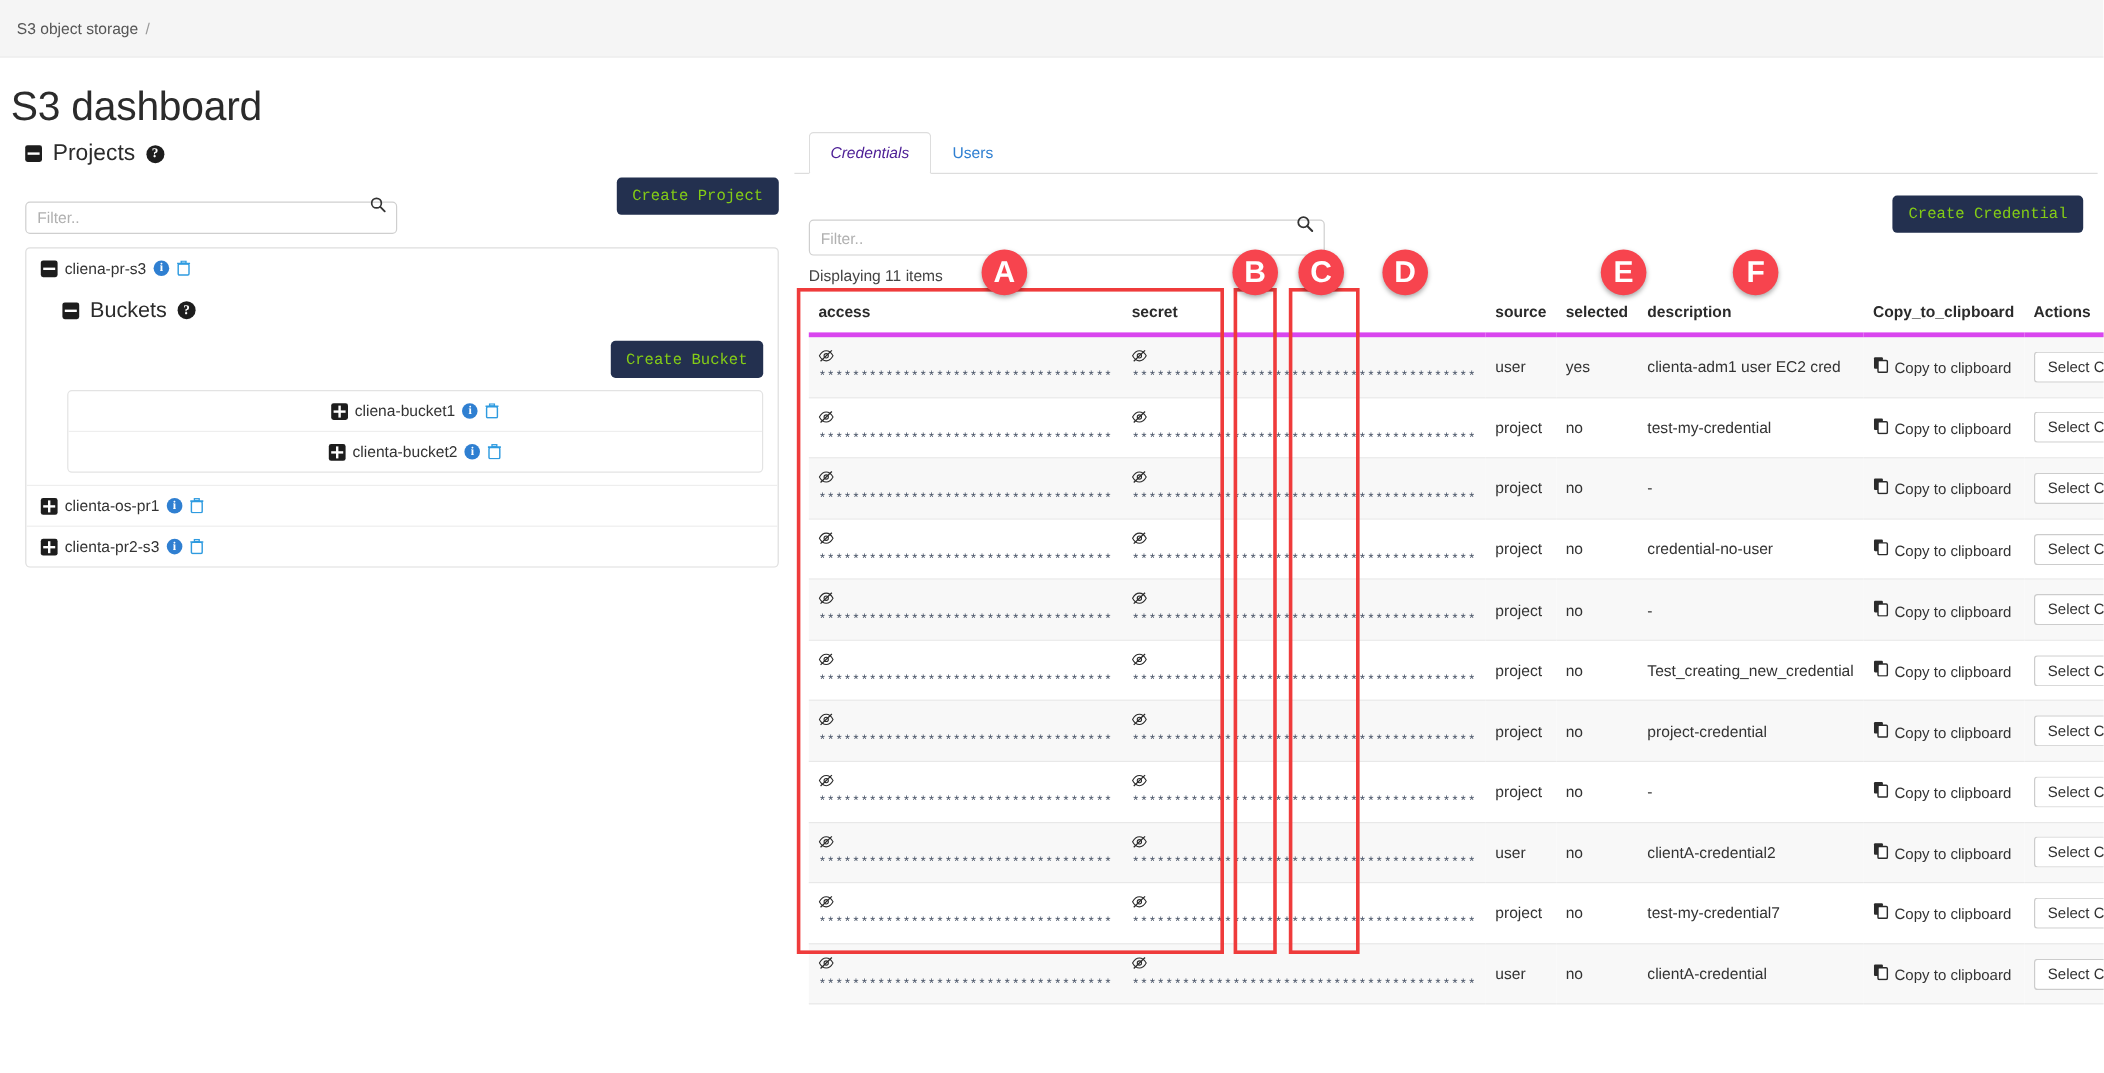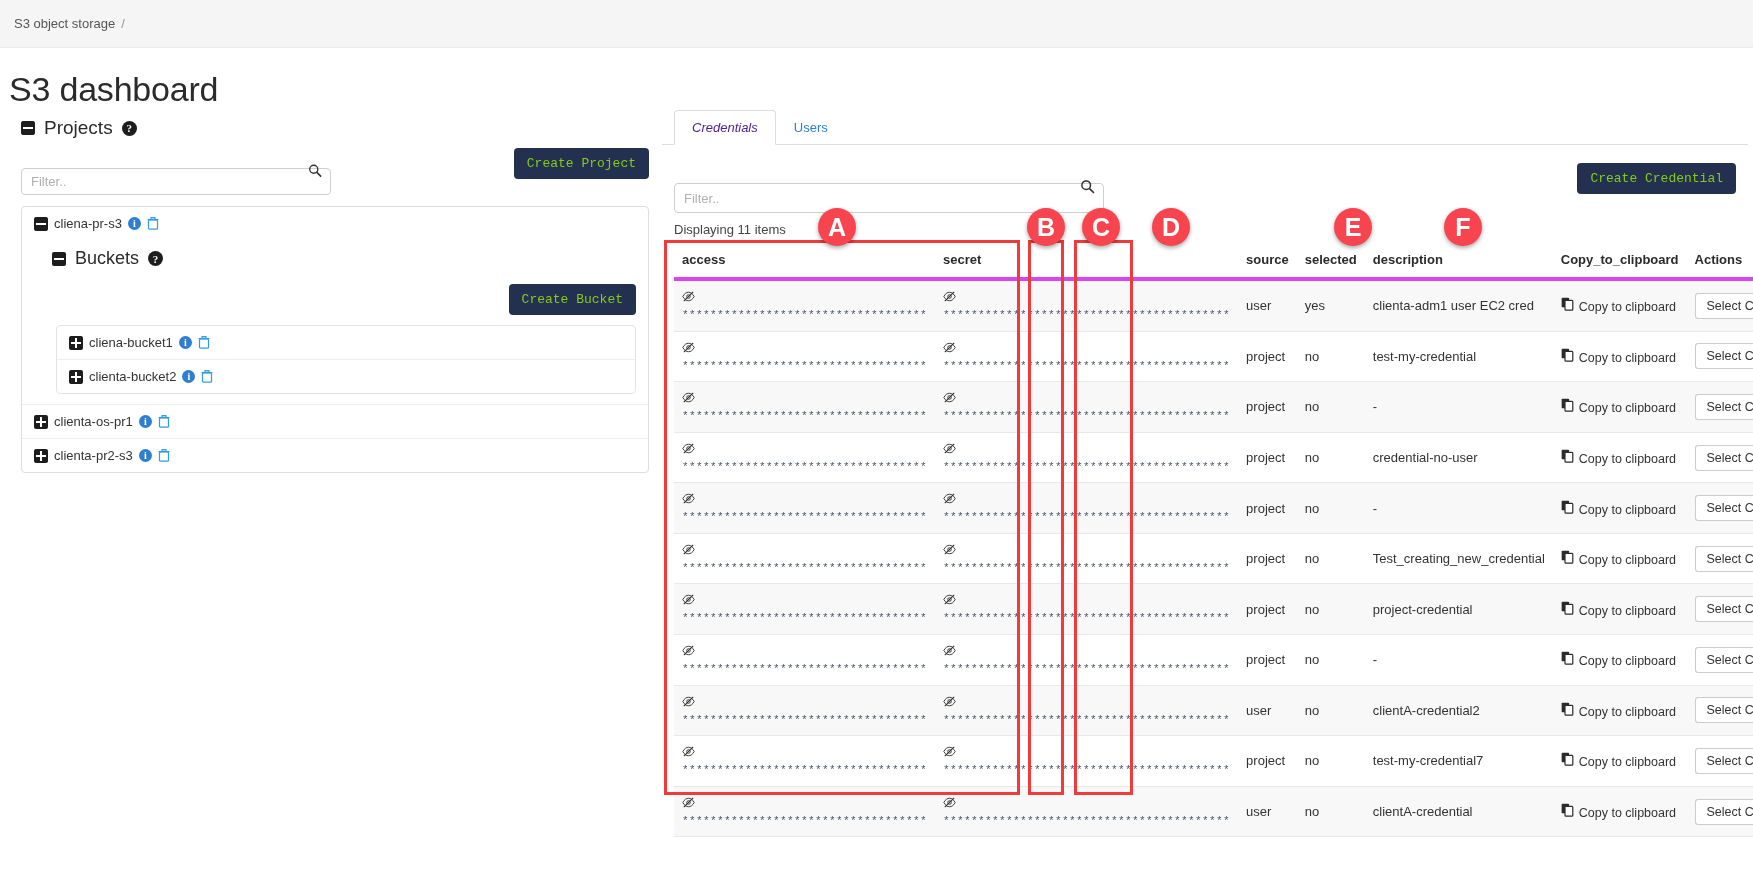--- a/index.html
+++ b/index.html
@@ -154,20 +154,21 @@
   .bucket-panel {
     border:1px solid #e3e3e3;
     border-radius:4px;
     margin:0 12px 0 34px;
   }
   .bucket-row {
     display:flex; align-items:center; gap:6px;
     padding:9px 12px;
     border-bottom:1px solid #eeeeee;
     font-size:13px;
+    justify-content:center;
   }
   .bucket-row:last-child { border-bottom:none; }
   .create-bucket-wrap { display:flex; justify-content:flex-end; padding:6px 12px 10px 0; }
 
   
   .tabs {
     display:flex;
     border-bottom:1px solid #dddddd;
     padding-left:12px;
     margin-bottom:0;

